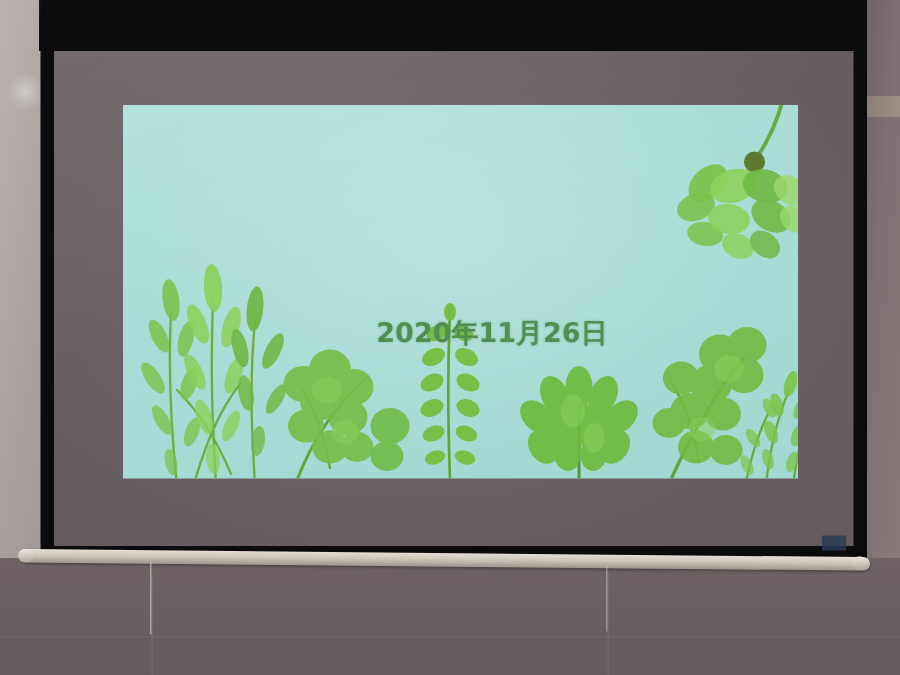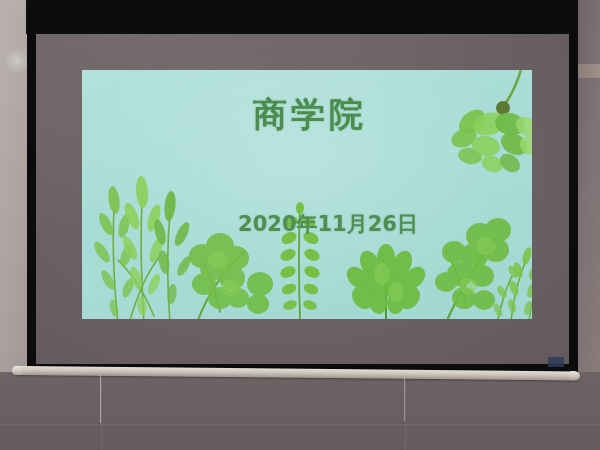--- a/index.html
+++ b/index.html
@@ -170,21 +170,21 @@
     margin-top: 4px;
     padding-left: 6px;
   }
   .date-line {
     position: absolute;
     left: 0; top: 140px;
     width: 450px;
     text-align: center;
     padding-left: 42px;
     color: #4f8f52;
-    font-size: 21px;
+    font-size: 18px;
     font-weight: 700;
     letter-spacing: 0px;
     text-shadow: 0 0 2px rgba(79,143,82,.4);
     box-sizing: border-box;
   }
 
   
   .deco { position: absolute; pointer-events: none; }
   .deco svg { display: block; overflow: visible; }
   .soft { filter: blur(0.5px); }
@@ -406,21 +406,20 @@
     <div class="deco deco-front" style="left:166px; top:192px;">
       <svg width="40" height="58" viewBox="0 0 40 58">
         <g class="soft" fill="#6cbb3e" opacity=".85">
           <ellipse cx="12" cy="22" rx="13" ry="12"></ellipse>
           <ellipse cx="10" cy="42" rx="11" ry="10"></ellipse>
         </g>
       </svg>
     </div>
 
     <div class="title-block text-layer">
-      <div class="title-line1">商学院</div>
     </div>
     <div class="date-line text-layer">2020年11月26日</div>
 
   </div>
 
   <div class="screen-sheen"></div>
 
   <div class="wall-lower"></div>
   <div class="wall-lower-seam"></div>
   <div class="wall-vseam" style="left:101px;"></div>

